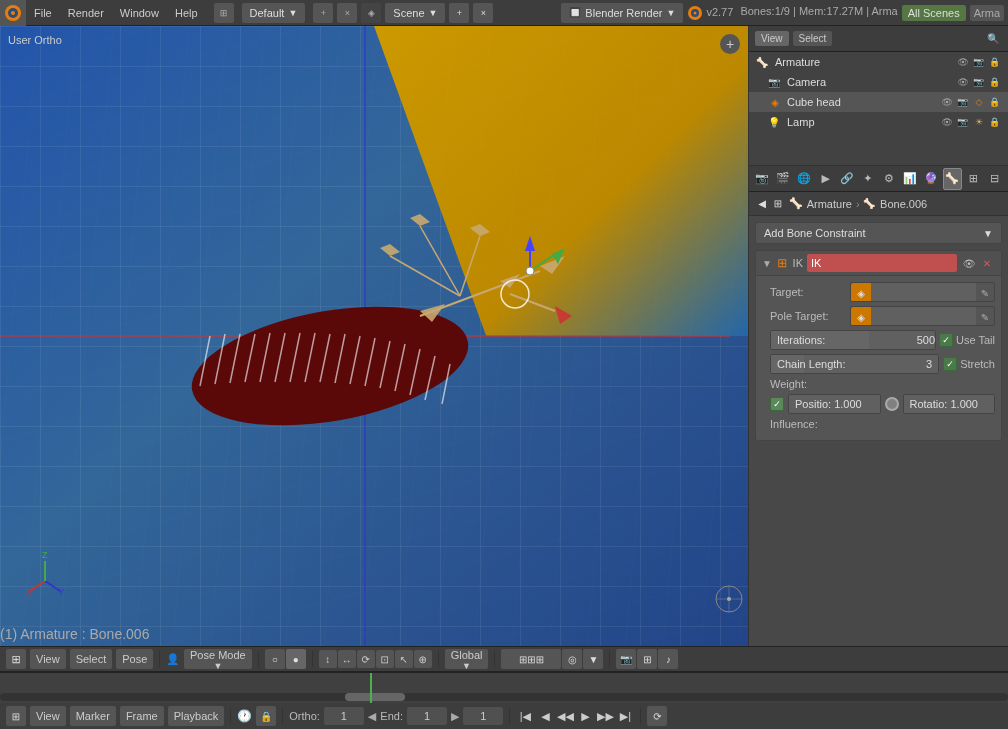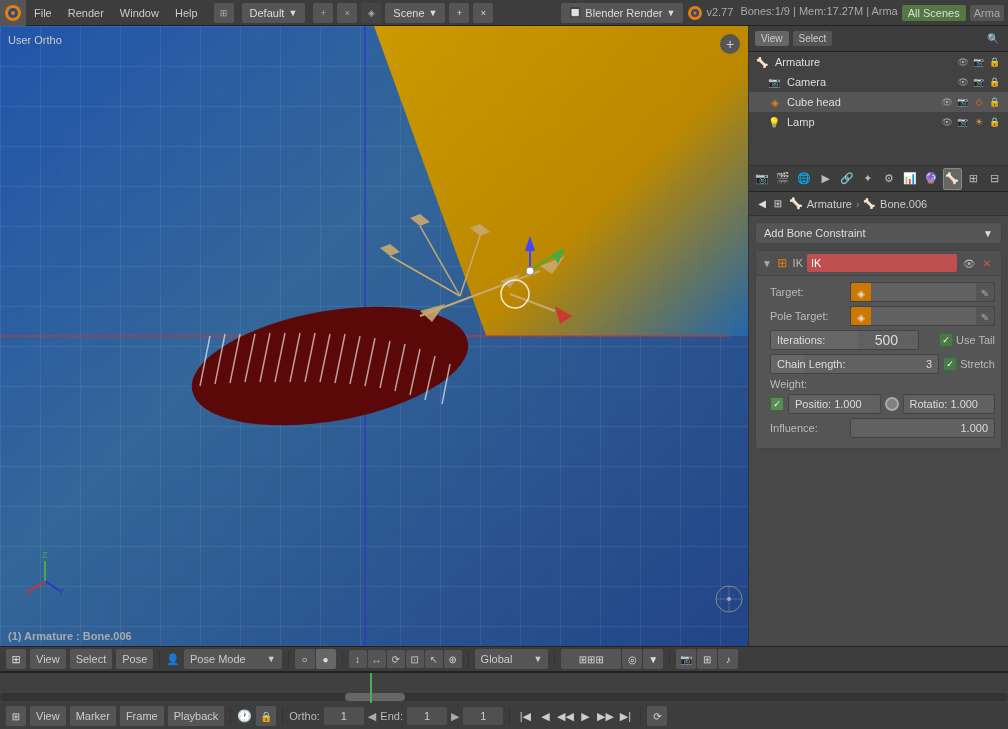--- a/index.html
+++ b/index.html
@@ -48,21 +48,21 @@
       clip-path: polygon(0 0, 100% 0, 100% 100%, 30% 100%);
     }
     .grid-overlay {
       position: absolute; top: 0; left: 0; right: 0; bottom: 0;
       background-image: 
         linear-gradient(rgba(255,255,255,0.07) 1px, transparent 1px),
         linear-gradient(90deg, rgba(255,255,255,0.07) 1px, transparent 1px);
       background-size: 40px 40px;
     }
     .viewport-label { position: absolute; top: 8px; left: 8px; color: #ccc; font-size: 11px; }
-    .status-bar-bottom { position: absolute; bottom: 4px; left: 8px; color: #aaa; font-size: 11px; font-weight: bold; }
+    .status-bar-bottom { position: absolute; bottom: 4px; left: 0; color: #aaa; font-size: 14px; }
 
     
     #right-panel {
       width: 260px; background: #484848; display: flex; flex-direction: column;
       border-left: 1px solid #333;
     }
 
     
     #outliner {
       height: 140px; background: #424242; border-bottom: 1px solid #333; overflow: hidden;
@@ -143,21 +143,21 @@
     .influence-label { width: 80px; color: #bbb; font-size: 11px; }
 
     
     #bottom-toolbar {
       height: 26px; background: #3d3d3d; display: flex; align-items: center; padding: 0 6px; gap: 4px;
       border-top: 1px solid #222; border-bottom: 1px solid #222;
     }
     .toolbar-btn { padding: 2px 6px; background: #555; border-radius: 2px; font-size: 11px; color: #ccc; cursor: pointer; height: 20px; display: flex; align-items: center; }
     .toolbar-separator { width: 1px; height: 16px; background: #333; margin: 0 2px; }
     .toolbar-dropdown {
-      display: flex; align-items: center; background: #555; border-radius: 2px; height: 20px; padding: 0 6px; gap: 21px; font-size: 11px; color: #ccc; cursor: pointer;
+      display: flex; align-items: center; background: #555; border-radius: 2px; height: 20px; padding: 0 6px; gap: 0; font-size: 11px; color: #ccc; cursor: pointer; flex-direction: column;
     }
     .transform-icons { display: flex; gap: 1px; }
     .transform-icon { width: 18px; height: 18px; background: #555; border-radius: 2px; display: flex; align-items: center; justify-content: center; font-size: 10px; cursor: pointer; color: #ccc; }
 
     
     #timeline {
       height: 57px; background: #3d3d3d; border-top: 1px solid #222; display: flex; flex-direction: column;
     }
     .timeline-body { flex: 1; position: relative; background: #404040; }
     .timeline-playhead { position: absolute; top: 0; left: 370px; width: 2px; height: 100%; background: #4CAF50; }
@@ -443,25 +443,25 @@
 
           <div class="prop-row-target">
             <span class="prop-label">Pole Target:</span>
             <div class="target-field">
               <div class="prop-field-icon" style="background:#cc7700;">◈</div>
               <div class="prop-field-content"></div>
               <div class="prop-field-edit">✎</div>
             </div>
           </div>
 
-          <div style="display:flex;align-items:center;gap:20px;margin-bottom:4px;">
+          <div style="display:flex;align-items:center;gap:3px;margin-bottom:4px;">
             <div class="slider-field" style="flex:1;position:relative;">
               <div style="width:60%;height:100%;background:#666;"></div>
               <span style="position:absolute;left:6px;font-size:11px;color:#ddd;top:50%;transform:translateY(-50%);">Iterations:</span>
-              <span style="position:absolute;right:20px;font-size:14px;color:#ddd;top:50%;transform:translateY(-50%);padding-left:44px;">500</span>
+              <span style="position:absolute;right:0;font-size:11px;color:#ddd;top:50%;transform:translateY(-50%);padding-left:44px;">500</span>
             </div>
             <div class="checkbox-item">
               <div class="checkbox">✓</div>
               <span style="font-size:11px;color:#bbb;">Use Tail</span>
             </div>
           </div>
 
           <div style="display:flex;align-items:center;gap:4px;margin-bottom:4px;">
             <div class="slider-field" style="flex:1;position:relative;">
               <div style="width:20%;height:100%;background:#666;"></div>
@@ -484,24 +484,20 @@
             </div>
             <div style="width:14px;height:14px;background:#808080;border-radius:7px;border:2px solid #aaa;"></div>
             <div class="slider-field weight-slider" style="position:relative;">
               <div style="width:100%;height:100%;background:#606060;"></div>
               <span style="position:absolute;left:6px;font-size:11px;color:#ddd;top:50%;transform:translateY(-50%);">Rotatio: 1.000</span>
             </div>
           </div>
 
           <div class="influence-row">
             <span class="influence-label">Influence:</span>
-            <div class="slider-field" style="flex:1;position:relative;">
-              <div style="width:100%;height:100%;background:#606060;"></div>
-              <span style="position:absolute;right:6px;font-size:11px;color:#ddd;top:50%;transform:translateY(-50%);">1.000</span>
-            </div>
           </div>
 
         </div>
       </div>
 
     </div>
   </div>
 </div>
 
 <div id="bottom-toolbar">

